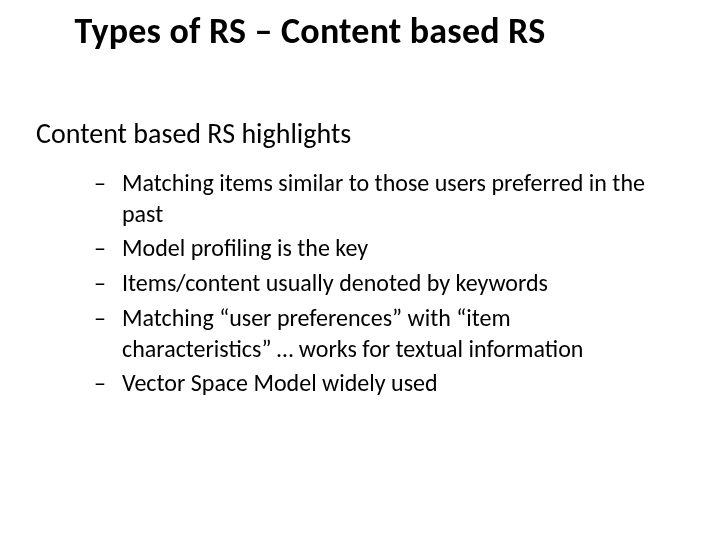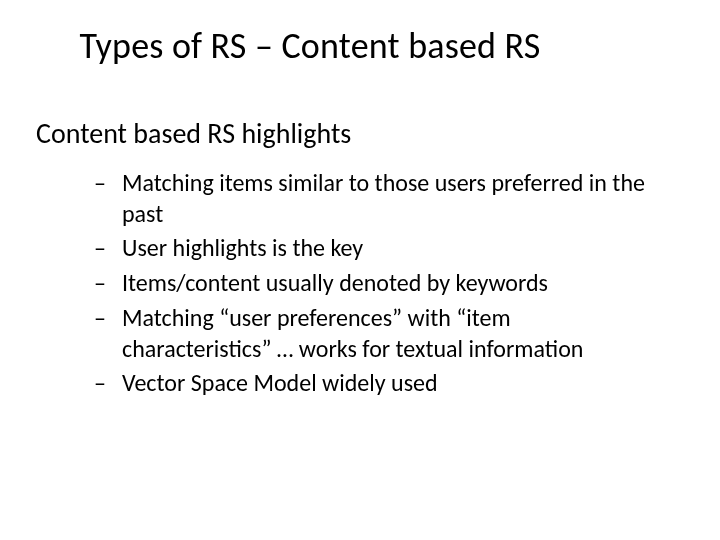--- a/index.html
+++ b/index.html
@@ -13,26 +13,26 @@
     overflow: hidden;
   }
   .slide {
     position: relative;
     width: 720px;
     height: 540px;
     box-sizing: border-box;
   }
   .title {
     position: absolute;
-    top: 24px;
+    top: 9px;
     left: 0;
     width: 620px;
     text-align: center;
     font-size: 36px;
-    font-weight: 400;
+    font-weight: 700;
     letter-spacing: 0.2px;
   }
   .subhead {
     position: absolute;
     top: 116px;
     left: 36px;
     font-size: 28px;
     font-weight: 400;
   }
   .bullets {
@@ -68,21 +68,21 @@
 
   <div class="bullets">
 
     <div class="item">
       <span class="dash">–</span>
       <span class="text">Matching items similar to those users preferred in the past</span>
     </div>
 
     <div class="item">
       <span class="dash">–</span>
-      <span class="text">User highlights is the key</span>
+      <span class="text">Model profiling is the key</span>
     </div>
 
     <div class="item">
       <span class="dash">–</span>
       <span class="text">Items/content usually denoted by keywords</span>
     </div>
 
     <div class="item">
       <span class="dash">–</span>
       <span class="text">Matching “user preferences” with “item characteristics” … works for textual information</span>

